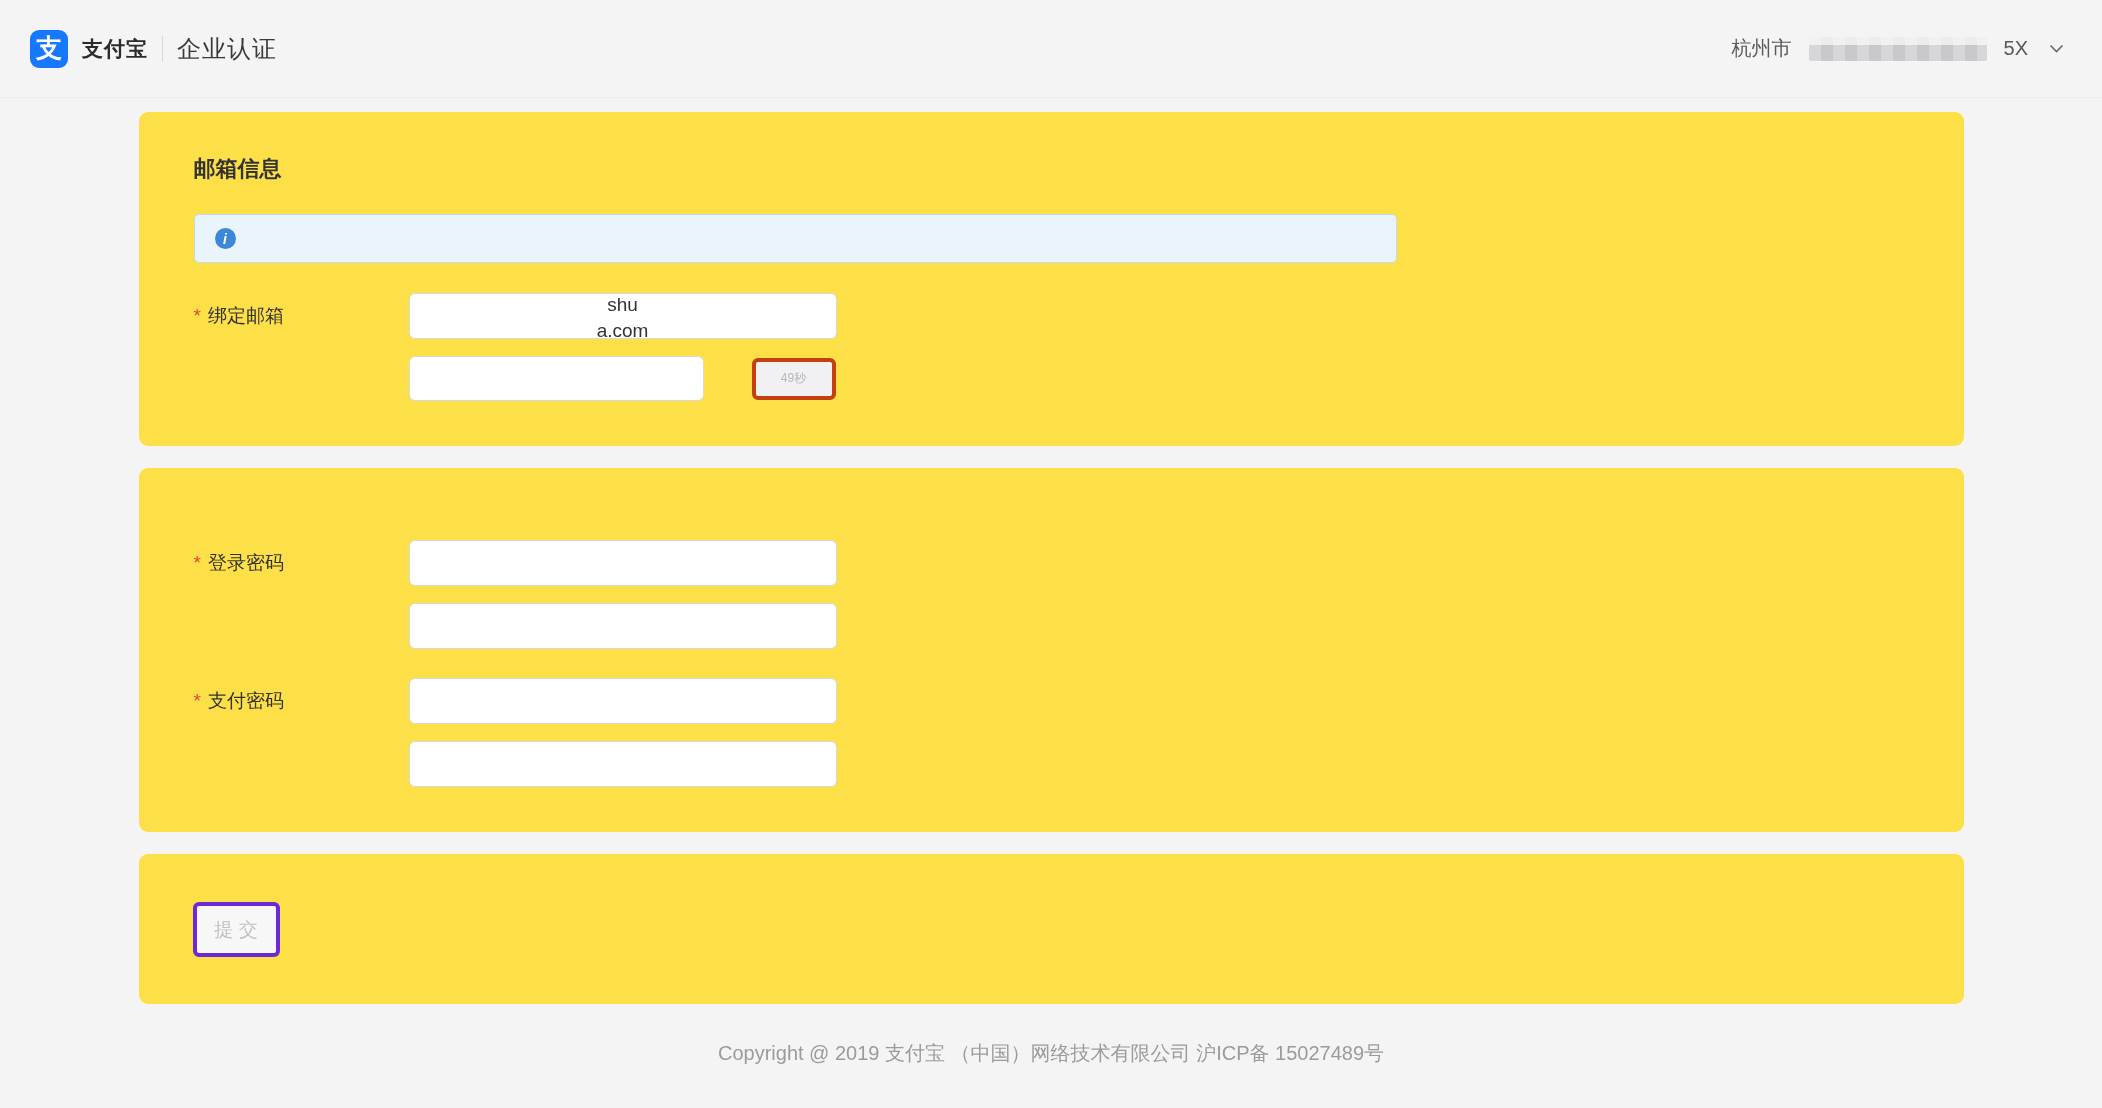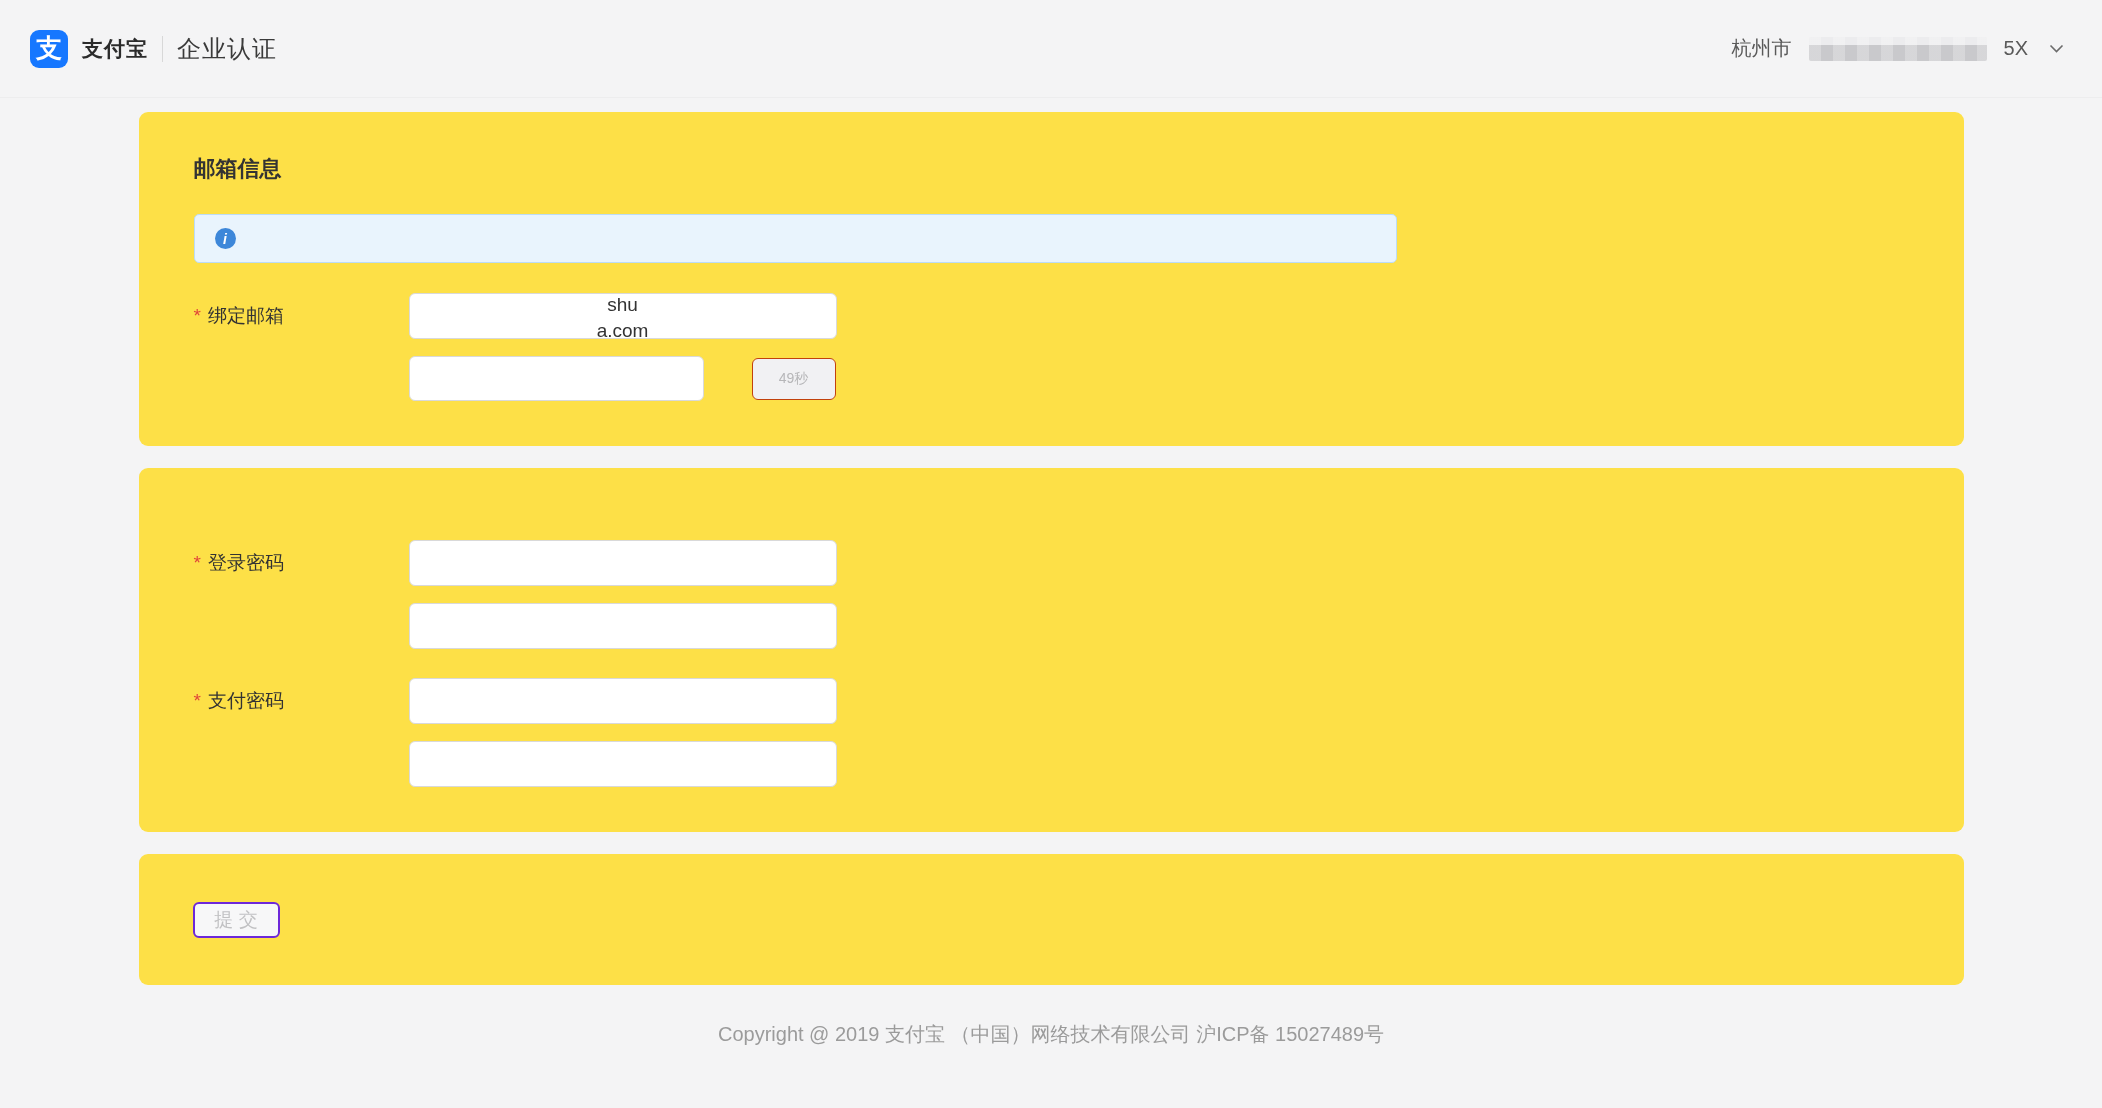--- a/index.html
+++ b/index.html
@@ -93,33 +93,33 @@
   .mosaic-email {
     display: inline-block; width: 148px; height: 19px; margin: 0 1px;
     background: repeating-linear-gradient(90deg, #f2f2f2 0 15px, #e6e6e6 15px 30px, #ededed 30px 45px);
     border-radius: 2px;
   }
   .code-input { width: 295px; height: 45px; }
   .countdown-btn {
     margin-left: 48px;
     width: 84px; height: 42px;
     background: #f1f1f3;
-    border: 1px solid #c2410c;
+    border: 4px solid #c2410c;
     border-radius: 6px;
-    color: #b6b6b8; font-size: 14px;
+    color: #b6b6b8; font-size: 12px;
     display: flex; align-items: center; justify-content: center;
     cursor: not-allowed;
   }
 
   
   .submit-card { padding: 48px 55px 47px 54px; }
   .submit-btn {
-    width: 87px; height: 36px;
+    width: 87px; height: 55px;
     background: #f7f7f8;
-    border: 2px solid #6d28d9;
+    border: 4px solid #6d28d9;
     border-radius: 6px;
     color: #c1c1c3; font-size: 19px;
     display: flex; align-items: center; justify-content: center;
     cursor: not-allowed;
     white-space: pre;
   }
 
   
   .footer {
     margin-top: 36px;

